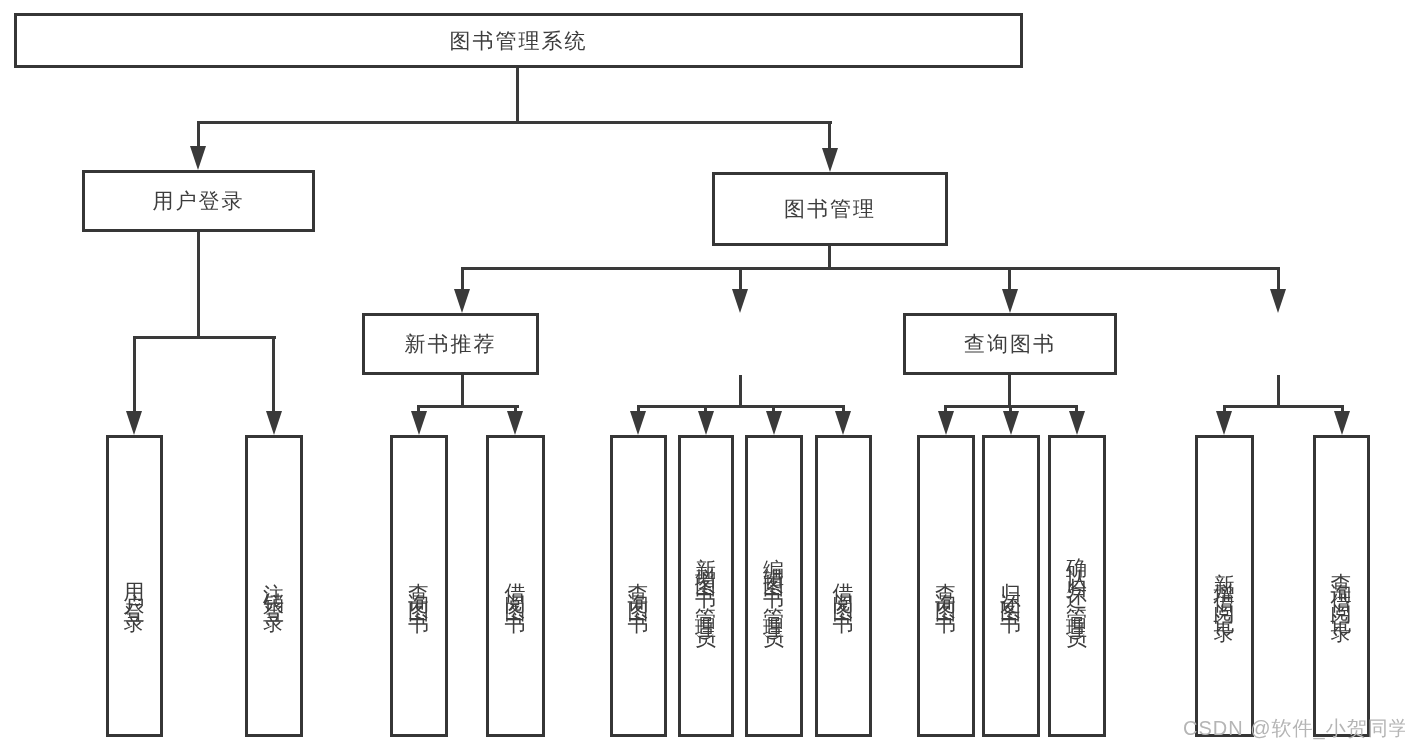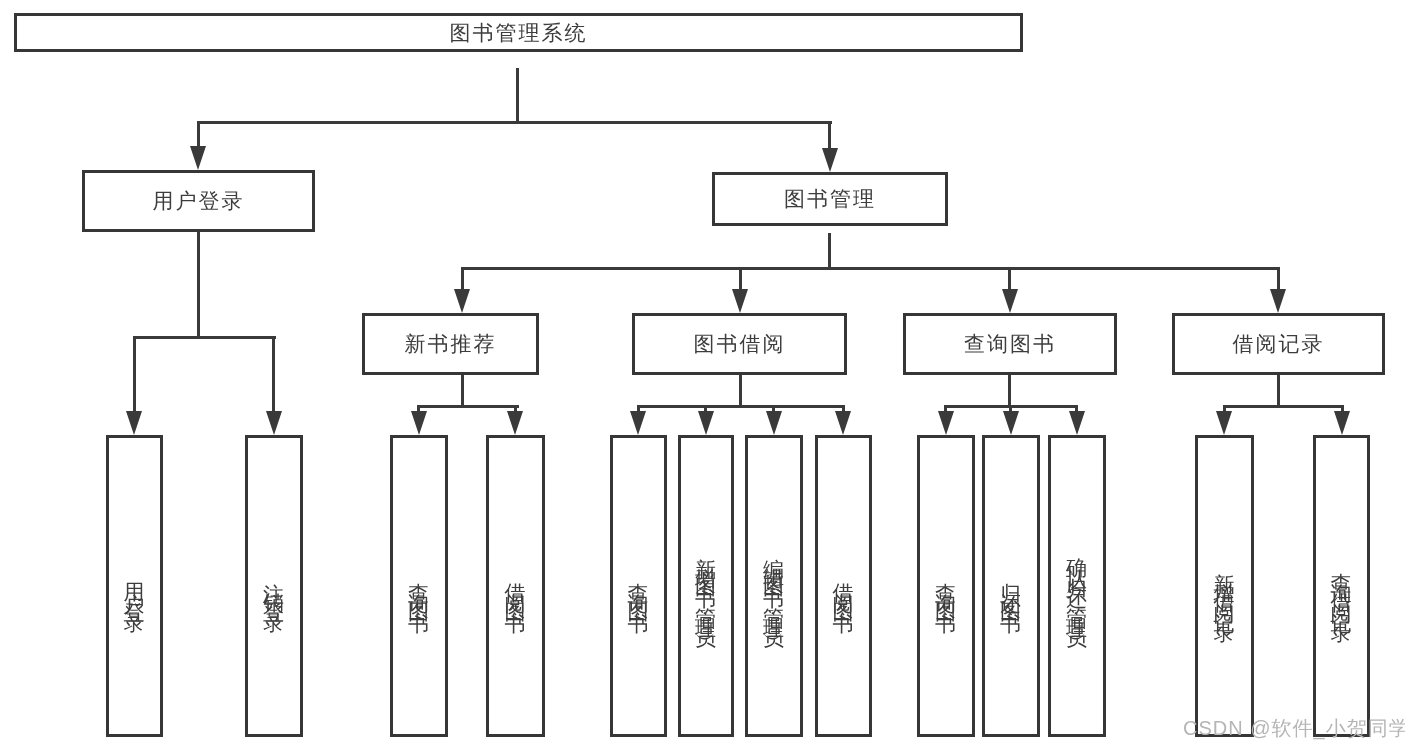--- a/index.html
+++ b/index.html
@@ -118,33 +118,31 @@
   <div class="vl" style="left:1075px;top:405px;height:10px"></div>
   <div class="ar" style="left:1069px;top:411px"></div>
 
   <div class="vl" style="left:1277px;top:375px;height:33px"></div>
   <div class="hl" style="left:1223px;top:405px;width:121px"></div>
   <div class="vl" style="left:1223px;top:405px;height:10px"></div>
   <div class="ar" style="left:1216px;top:411px"></div>
   <div class="vl" style="left:1341px;top:405px;height:10px"></div>
   <div class="ar" style="left:1334px;top:411px"></div>
 
-  <div class="box" style="left:14px;top:13px;width:1009px;height:39px">图书管理系统</div>
+  <div class="box" style="left:14px;top:13px;width:1009px;height:55px">图书管理系统</div>
 
   <div class="box" style="left:82px;top:170px;width:233px;height:62px">用户登录</div>
 
-  <div class="box" style="left:712px;top:172px;width:236px;height:54px">图书管理</div>
+  <div class="box" style="left:712px;top:172px;width:236px;height:74px">图书管理</div>
 
   <div class="box" style="left:362px;top:313px;width:177px;height:62px">新书推荐</div>
 
-  <div class="box" style="left:632px;top:313px;width:215px;height:62px">图书借阅</div>
 
   <div class="box" style="left:903px;top:313px;width:214px;height:62px">查询图书</div>
 
-  <div class="box" style="left:1172px;top:313px;width:213px;height:62px">借阅记录</div>
 
   <div class="box vbox" style="left:106px;top:435px;width:57px;height:302px">用户登录</div>
 
   <div class="box vbox" style="left:245px;top:435px;width:58px;height:302px">注销登录</div>
 
   <div class="box vbox" style="left:390px;top:435px;width:58px;height:302px">查询图书</div>
 
   <div class="box vbox" style="left:486px;top:435px;width:59px;height:302px">借阅图书</div>
 
   <div class="box vbox" style="left:610px;top:435px;width:57px;height:302px">查询图书</div>

